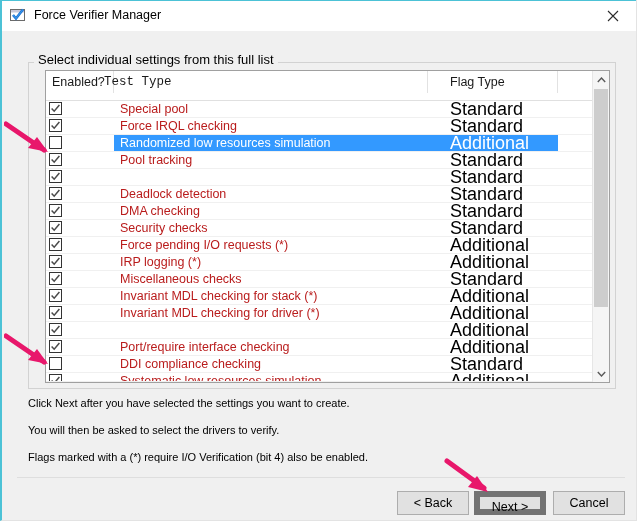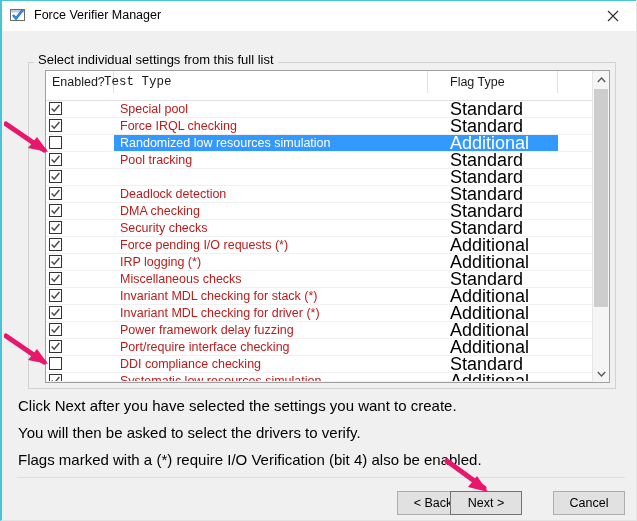--- a/index.html
+++ b/index.html
@@ -194,22 +194,22 @@
   .sb-thumb {
     position: absolute;
     left: 1px; top: 18px;
     width: 14px; height: 218px;
     background: #cdcdcd;
   }
 
   
   .instr {
     position: absolute;
-    left: 16px;
-    font-size: 15px;
+    left: 26px;
+    font-size: 11px;
     color: #000;
     white-space: nowrap;
   }
   .instr1 { top: 397px; }
   .instr2 { top: 424px; }
   .instr3 { top: 451px; }
 
   
   .footer-sep {
     position: absolute;
@@ -226,21 +226,21 @@
     box-sizing: border-box;
     font-family: "Liberation Sans", sans-serif;
     font-size: 12.5px;
     color: #000;
     text-align: center;
     line-height: 22px;
     cursor: default;
     padding: 0;
   }
   .btn-back   { left: 395px; }
-  .btn-next   { left: 448px; border: 1px solid #737373; line-height: 20px; }
+  .btn-next   { left: 472px; border: 6px solid #737373; line-height: 20px; }
   .btn-cancel { left: 551px; }
 
   
   .anno { position: absolute; pointer-events: none; }
   .anno-1 { left: 2px;  top: 120px; }
   .anno-2 { left: 2px;  top: 332px; }
   .anno-3 { left: 440px; top: 458px; }
 </style>
 </head>
 <body>
@@ -427,21 +427,20 @@
           <div class="cell-extra"></div>
         </div>
         <div class="row">
           <div class="cell-check">
             <span class="cb">
               <svg width="9" height="9" viewBox="0 0 9 9">
                 <path d="M0.6 4.4 L3.2 7.2 L8.4 0.9" stroke="#4a4a4a" stroke-width="1.5" fill="none"></path>
               </svg>
             </span>
           </div>
-          <div class="cell-test">Power framework delay fuzzing</div>
           <div class="cell-flag">Additional</div>
           <div class="cell-extra"></div>
         </div>
         <div class="row">
           <div class="cell-check">
             <span class="cb">
               <svg width="9" height="9" viewBox="0 0 9 9">
                 <path d="M0.6 4.4 L3.2 7.2 L8.4 0.9" stroke="#4a4a4a" stroke-width="1.5" fill="none"></path>
               </svg>
             </span>

